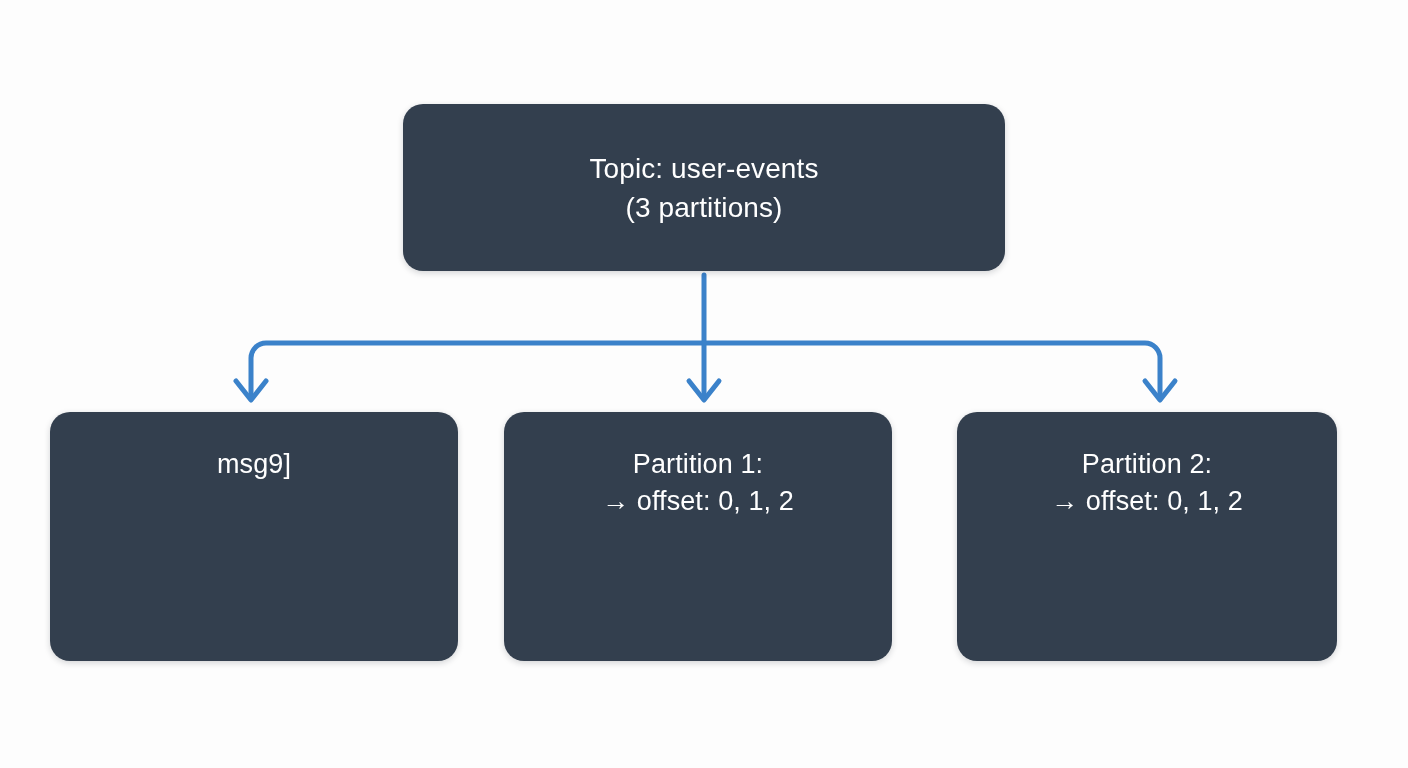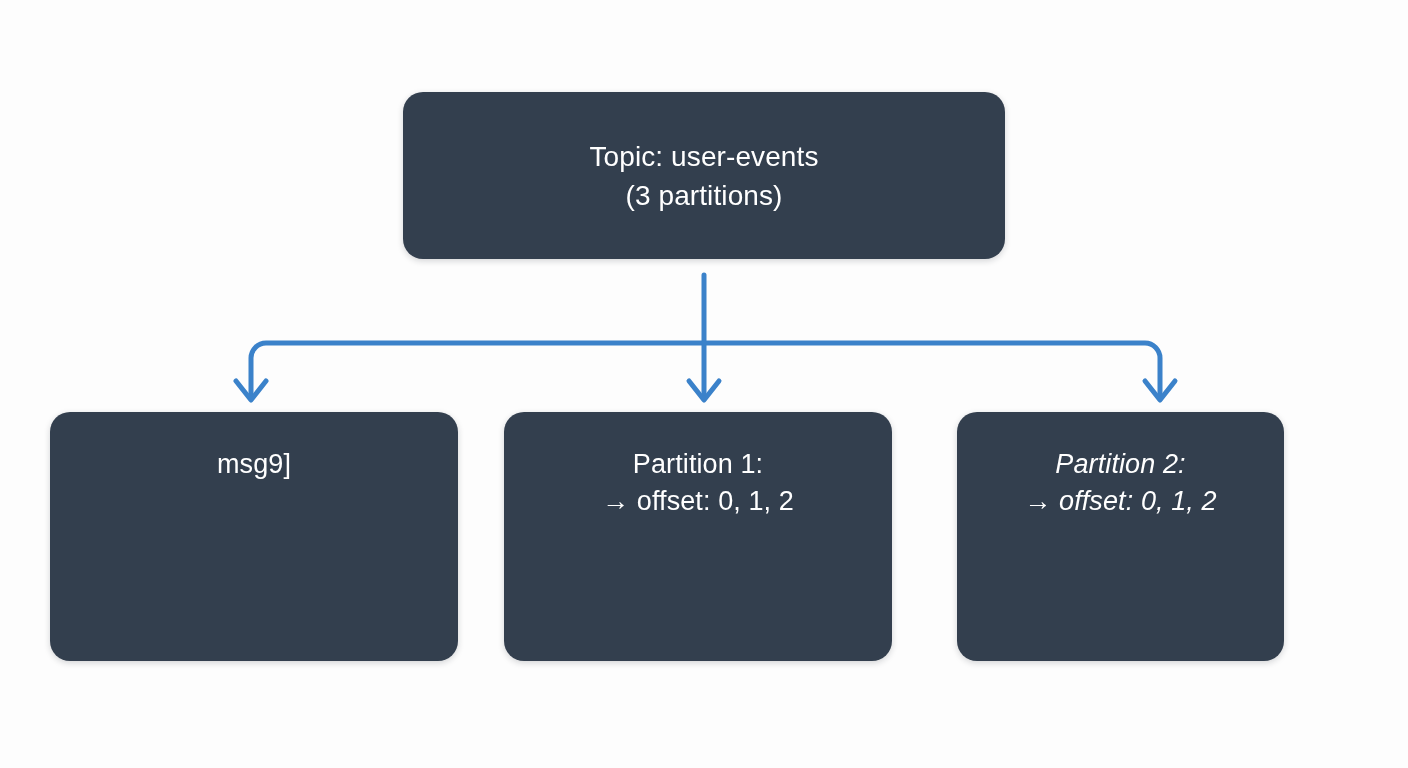--- a/index.html
+++ b/index.html
@@ -44,21 +44,21 @@
   .node .line {
     display: block;
     color: #ffffff;
     font-size: 27px;
     line-height: 37px;
     letter-spacing: 0.1px;
     white-space: nowrap;
   }
   #topic-node {
     left: 403px;
-    top: 92px;
+    top: 104px;
     width: 602px;
     height: 167px;
     padding: 4px 24px;
     text-align: center;
   }
   #topic-node .line {
     font-size: 28px;
     line-height: 39px;
   }
   .partition-node {
@@ -74,22 +74,21 @@
   #partition-node-0 {
     left: 50px;
     width: 408px;
   }
   #partition-node-1 {
     left: 504px;
     width: 388px;
   }
   #partition-node-2 {
     left: 957px;
-    width: 327px;
-    font-style: italic;
+    width: 380px;
   }
 </style>
 </head>
 <body>
 
 <div id="canvas">
 
   <svg id="connectors" viewBox="0 0 1408 768" width="1408" height="768" xmlns="http://www.w3.org/2000/svg">
     <g fill="none" stroke="#3b82ca" stroke-width="5" stroke-linecap="round" stroke-linejoin="round">
 

